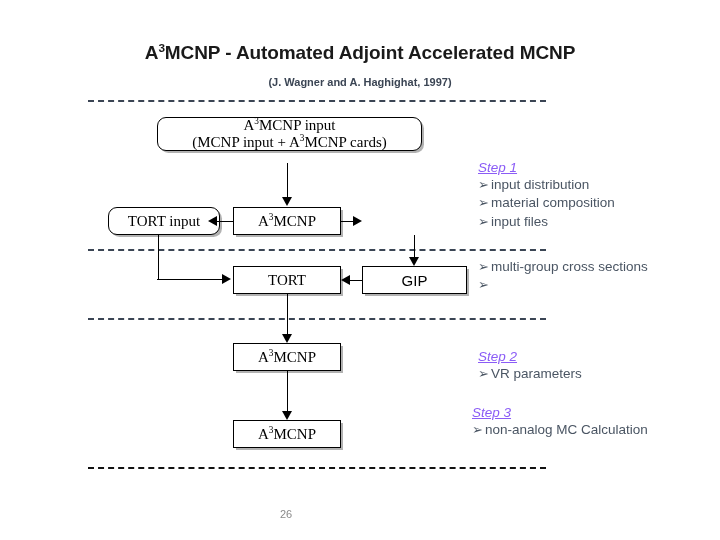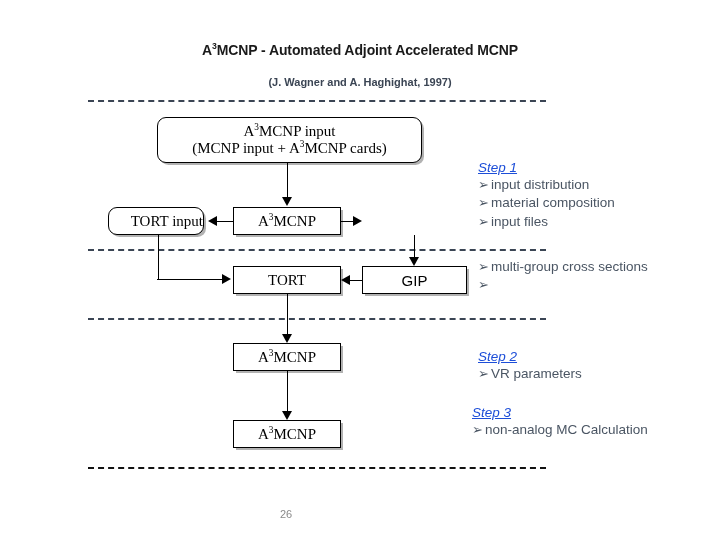--- a/index.html
+++ b/index.html
@@ -17,21 +17,21 @@
   }
 
   
   .title {
     position: absolute;
     left: 0;
     top: 42px;
     width: 720px;
     text-align: center;
     font-family: "Liberation Sans", sans-serif;
-    font-size: 14px;
+    font-size: 19px;
     font-weight: bold;
     color: #1a1a1a;
     letter-spacing: -0.1px;
   }
   .subtitle {
     position: absolute;
     left: 0;
     top: 76px;
     width: 720px;
     text-align: center;
@@ -109,21 +109,21 @@
     border-left: 9px solid #000;
   }
 
   
   .note-group { position: absolute; }
   .step-head {
     font-family: "Liberation Sans", sans-serif;
     font-size: 13.5px;
     font-style: italic;
     text-decoration: underline;
-    color: #1d4ed8;
+    color: #8b5cf6;
     margin-bottom: 1px;
     white-space: nowrap;
   }
   .note-item {
     font-family: "Liberation Sans", sans-serif;
     font-size: 13.5px;
     color: #4a5563;
     white-space: nowrap;
     line-height: 1.37;
     display: flex;
@@ -162,33 +162,33 @@
   <div class="title">
     <span>A</span><sup class="cube">3</sup><span>MCNP - Automated Adjoint Accelerated MCNP</span>
   </div>
   <div class="subtitle">(J. Wagner and A. Haghighat, 1997)</div>
 
   <div class="dashline" style="left:88px; top:100px; width:458px;"></div>
   <div class="dashline" style="left:88px; top:249px; width:458px;"></div>
   <div class="dashline" style="left:88px; top:318px; width:458px;"></div>
   <div class="dashline black" style="left:88px; top:467px; width:458px;"></div>
 
-  <div class="box round" style="left:157px; top:117px; width:265px; height:46px; font-size:15px;">
+  <div class="box round" style="left:157px; top:117px; width:265px; height:34px; font-size:15px;">
     <div class="line1">
       <span>A</span><sup class="cube">3</sup><span>MCNP input</span>
     </div>
     <div class="line2">
       <span>(MCNP input + A</span><sup class="cube">3</sup><span>MCNP cards)</span>
     </div>
   </div>
 
   <div class="vline" style="left:287px; top:163px; height:35px;"></div>
   <div class="arrow-down" style="left:282px; top:197px;"></div>
 
-  <div class="box round" style="left:108px; top:207px; width:96px; height:28px; font-size:15px;align-items:flex-end;">
+  <div class="box round" style="left:108px; top:207px; width:112px; height:28px; font-size:15px;">
     <div>TORT input</div>
   </div>
 
   <div class="box" style="left:233px; top:207px; width:108px; height:28px; font-size:15px;">
     <div>
       <span>A</span><sup class="cube">3</sup><span>MCNP</span>
     </div>
   </div>
 
 

